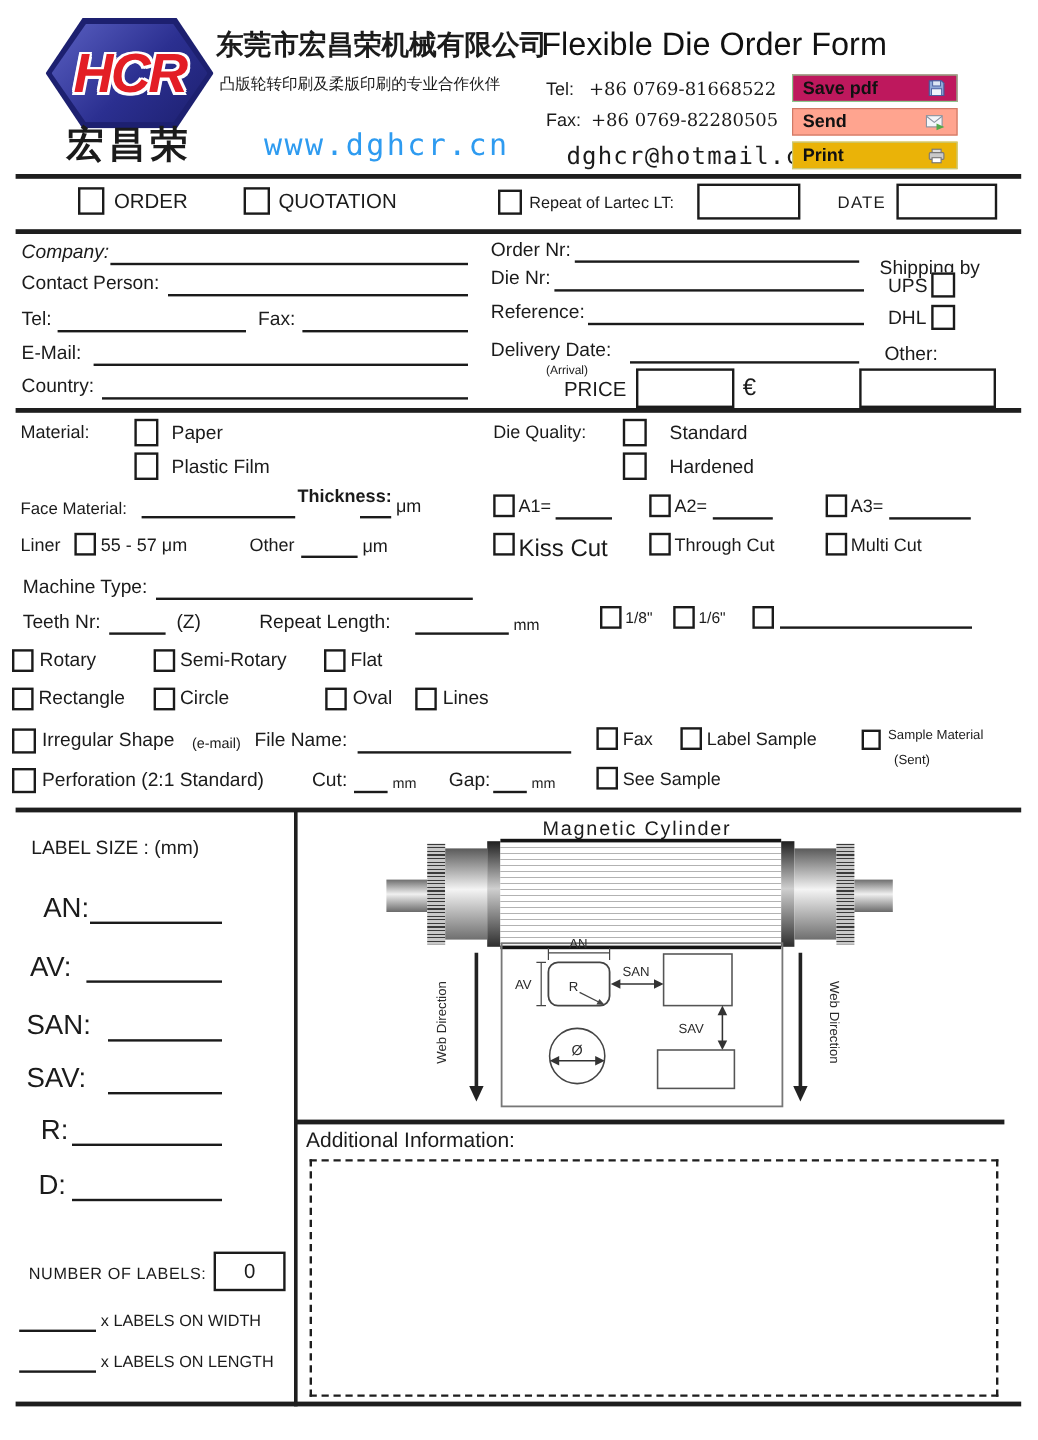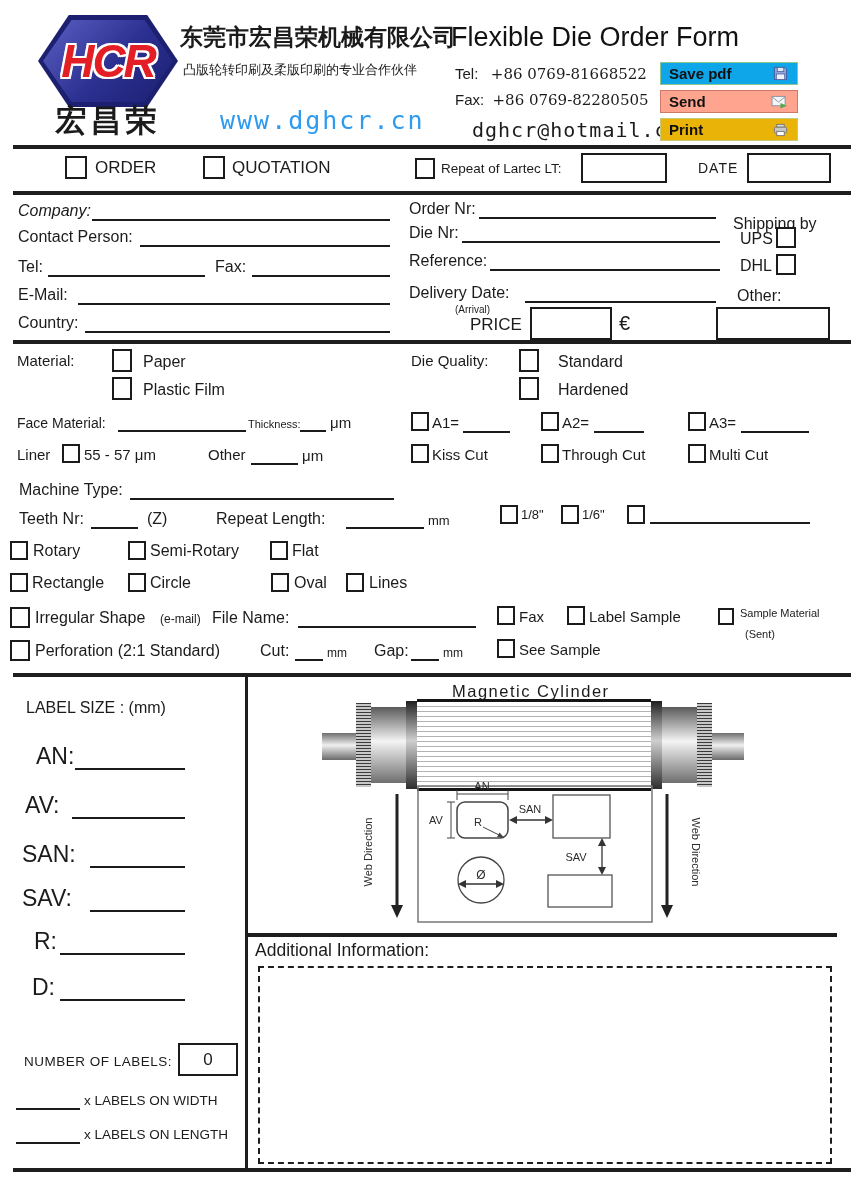--- a/index.html
+++ b/index.html
@@ -48,21 +48,21 @@
   <div class="lbl" style="left:455px;top:65px;font-size:15px;">
     <span>Tel:</span>&nbsp;&nbsp;
     <span class="serif">+86 0769-81668522</span>
   </div>
   <div class="lbl" style="left:455px;top:91px;font-size:15px;">
     <span>Fax:</span>&nbsp;
     <span class="serif">+86 0769-82280505</span>
   </div>
   <div class="lbl mono" style="left:472px;top:118px;font-size:20px;letter-spacing:1px;">dghcr@hotmail.com</div>
 
-  <div class="btn" style="top:62px;background:#0ea5e9;border-color:#8cc88c;">
+  <div class="btn" style="top:62px;background:#be185d;border-color:#8cc88c;">
     <span>Save pdf</span>
     <svg width="15" height="15" viewBox="0 0 16 16">
         <path d="M1.5 1.5h11l2 2v11h-13z" fill="#8fa8d8" stroke="#44599c"></path>
         <rect x="4.5" y="1.5" width="7" height="4.5" fill="#dfe7f5" stroke="#44599c" stroke-width=".8"></rect>
         <rect x="3.5" y="8.5" width="9" height="6" fill="#eef2fa" stroke="#44599c" stroke-width=".8"></rect>
       </svg>
   </div>
   <div class="btn" style="top:90px;background:#ffa48f;border-color:#cf7a66;">
     <span>Send</span>
     <svg width="17" height="14" viewBox="0 0 18 15">
@@ -136,41 +136,41 @@
   <div class="cb" style="left:112px;top:377px;height:23px;"></div>
   <div class="lbl" style="left:143px;top:381px;">Plastic Film</div>
   <div class="lbl" style="left:411px;top:352px;font-size:15px;">Die Quality:</div>
   <div class="cb" style="left:519px;top:349px;height:23px;"></div>
   <div class="lbl" style="left:558px;top:353px;">Standard</div>
   <div class="cb" style="left:519px;top:377px;height:23px;"></div>
   <div class="lbl" style="left:558px;top:381px;">Hardened</div>
 
   <div class="lbl" style="left:17px;top:415px;font-size:14px;">Face Material:</div>
   <div class="ul" style="left:118px;top:413px;width:128px;height:17px;"></div>
-  <div class="lbl" style="left:248px;top:418px;font-size:11px;">Thickness:</div>
+  <div class="lbl" style="left:248px;top:405px;font-size:15px;font-weight:bold;">Thickness:</div>
   <div class="ul" style="left:300px;top:413px;width:26px;height:17px;"></div>
   <div class="lbl" style="left:330px;top:414px;font-size:15px;">μm</div>
   <div class="cb sm" style="left:411px;top:412px;"></div>
   <div class="lbl" style="left:432px;top:414px;font-size:15px;">A1=</div>
   <div class="ul" style="left:463px;top:414px;width:47px;height:17px;"></div>
   <div class="cb sm" style="left:541px;top:412px;"></div>
   <div class="lbl" style="left:562px;top:414px;font-size:15px;">A2=</div>
   <div class="ul" style="left:594px;top:414px;width:50px;height:17px;"></div>
   <div class="cb sm" style="left:688px;top:412px;"></div>
   <div class="lbl" style="left:709px;top:414px;font-size:15px;">A3=</div>
   <div class="ul" style="left:741px;top:414px;width:68px;height:17px;"></div>
 
   <div class="lbl" style="left:17px;top:446px;font-size:15px;">Liner</div>
   <div class="cb sm" style="left:62px;top:444px;"></div>
   <div class="lbl" style="left:84px;top:446px;font-size:15px;">55 - 57 μm</div>
   <div class="lbl" style="left:208px;top:446px;font-size:15px;">Other</div>
   <div class="ul" style="left:251px;top:446px;width:47px;height:17px;"></div>
   <div class="lbl" style="left:302px;top:447px;font-size:15px;">μm</div>
   <div class="cb sm" style="left:411px;top:444px;"></div>
-  <div class="lbl" style="left:432px;top:446px;font-size:15px;">Kiss Cut</div>
+  <div class="lbl" style="left:432px;top:446px;font-size:20px;">Kiss Cut</div>
   <div class="cb sm" style="left:541px;top:444px;"></div>
   <div class="lbl" style="left:562px;top:446px;font-size:15px;">Through Cut</div>
   <div class="cb sm" style="left:688px;top:444px;"></div>
   <div class="lbl" style="left:709px;top:446px;font-size:15px;">Multi Cut</div>
 
   <div class="lbl" style="left:19px;top:481px;">Machine Type:</div>
   <div class="ul" style="left:130px;top:481px;width:264px;height:17px;"></div>
   <div class="lbl" style="left:19px;top:510px;">Teeth Nr:</div>
   <div class="ul" style="left:91px;top:510px;width:47px;height:17px;"></div>
   <div class="lbl" style="left:147px;top:510px;">(Z)</div>

